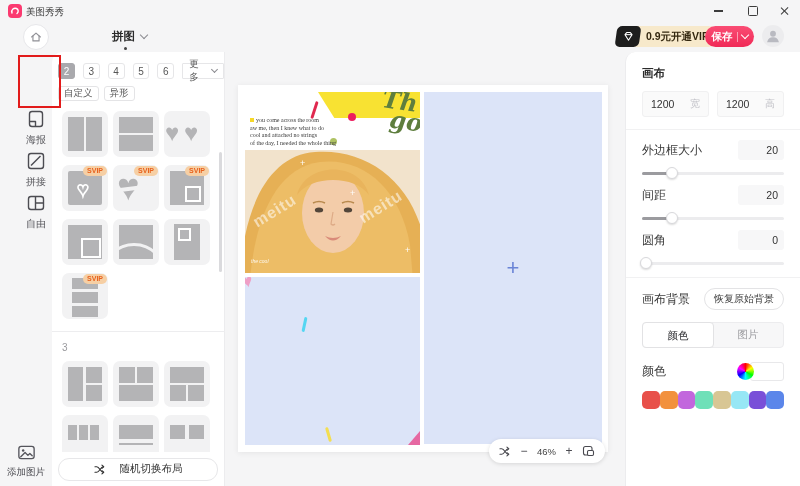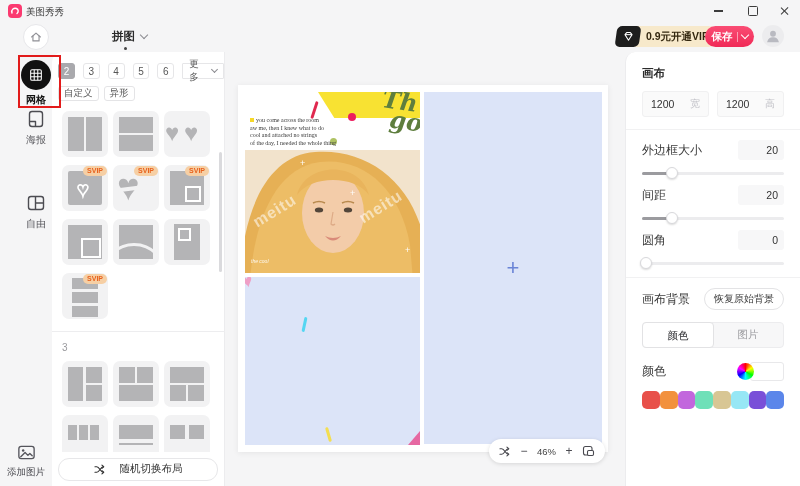--- a/index.html
+++ b/index.html
@@ -246,40 +246,40 @@
   <div class="avatar">
     <svg viewBox="0 0 22 22" width="20" height="20">
         <circle cx="11" cy="8.5" r="3.2" fill="#b9bac1"></circle>
         <path d="M4.5,18 C5.5,13.8 8,12.5 11,12.5 C14,12.5 16.5,13.8 17.5,18 Z" fill="#b9bac1"></path>
       </svg>
   </div>
 
   <div class="rail">
     <div class="selbox"></div>
 
-    <div class="railitem" style="left:0;top:38px;width:72px;">
-      <span class="gridcircle">
-        <svg viewBox="0 0 18 18" width="16" height="16" fill="none" stroke="#fff" stroke-width="1.2">
-            <rect x="3" y="3" width="12" height="12" rx="1.5"></rect>
-            <path d="M3,7 H15 M3,11 H15 M7,3 V15 M11,3 V15"></path>
-          </svg>
-      </span>
-      <div class="rlabel on">网格</div>
-    </div>
 
     <div class="railitem" style="left:0;top:86px;width:72px;">
       <span class="ri-icon">
         <svg viewBox="0 0 22 22" width="22" height="22" fill="none" stroke="#4c4c52" stroke-width="1.4" stroke-linejoin="round">
             <rect x="4.5" y="3.5" width="13" height="15" rx="2.5"></rect>
             <path d="M4.5,13.5 H10.5 V18.5"></path>
           </svg>
       </span>
       <div class="rlabel">海报</div>
     </div>
 
+    <div class="railitem" style="left:0;top:128px;width:72px;">
+      <span class="ri-icon">
+        <svg viewBox="0 0 22 22" width="22" height="22" fill="none" stroke="#4c4c52" stroke-width="1.4" stroke-linejoin="round">
+            <rect x="3.5" y="3.5" width="15" height="15" rx="2.5"></rect>
+            <path d="M6,15.5 L15.5,6"></path>
+          </svg>
+      </span>
+      <div class="rlabel">拼接</div>
+    </div>
 
     <div class="railitem" style="left:0;top:170px;width:72px;">
       <span class="ri-icon">
         <svg viewBox="0 0 22 22" width="22" height="22" fill="none" stroke="#4c4c52" stroke-width="1.4" stroke-linejoin="round">
             <rect x="3.5" y="4.5" width="15" height="13" rx="2.5"></rect>
             <path d="M10.5,4.5 V17.5 M10.5,11 H18.5"></path>
           </svg>
       </span>
       <div class="rlabel">自由</div>
     </div>

